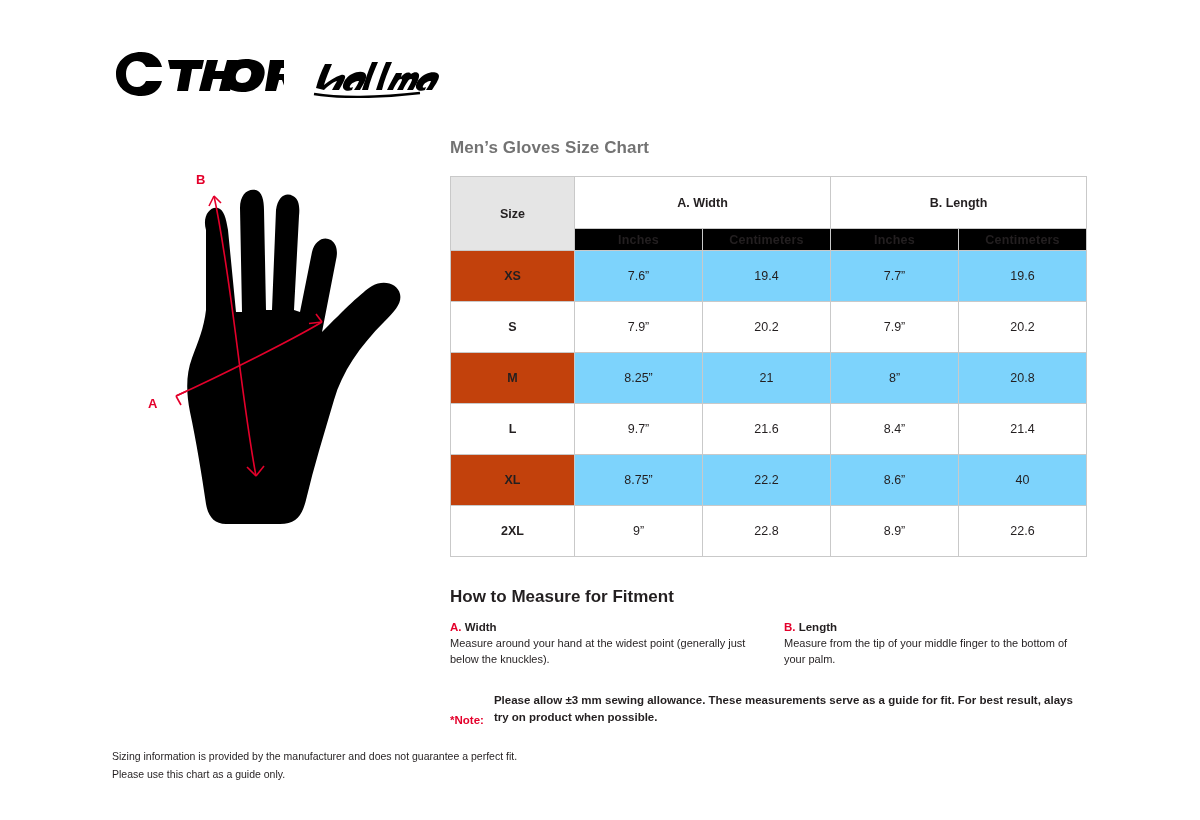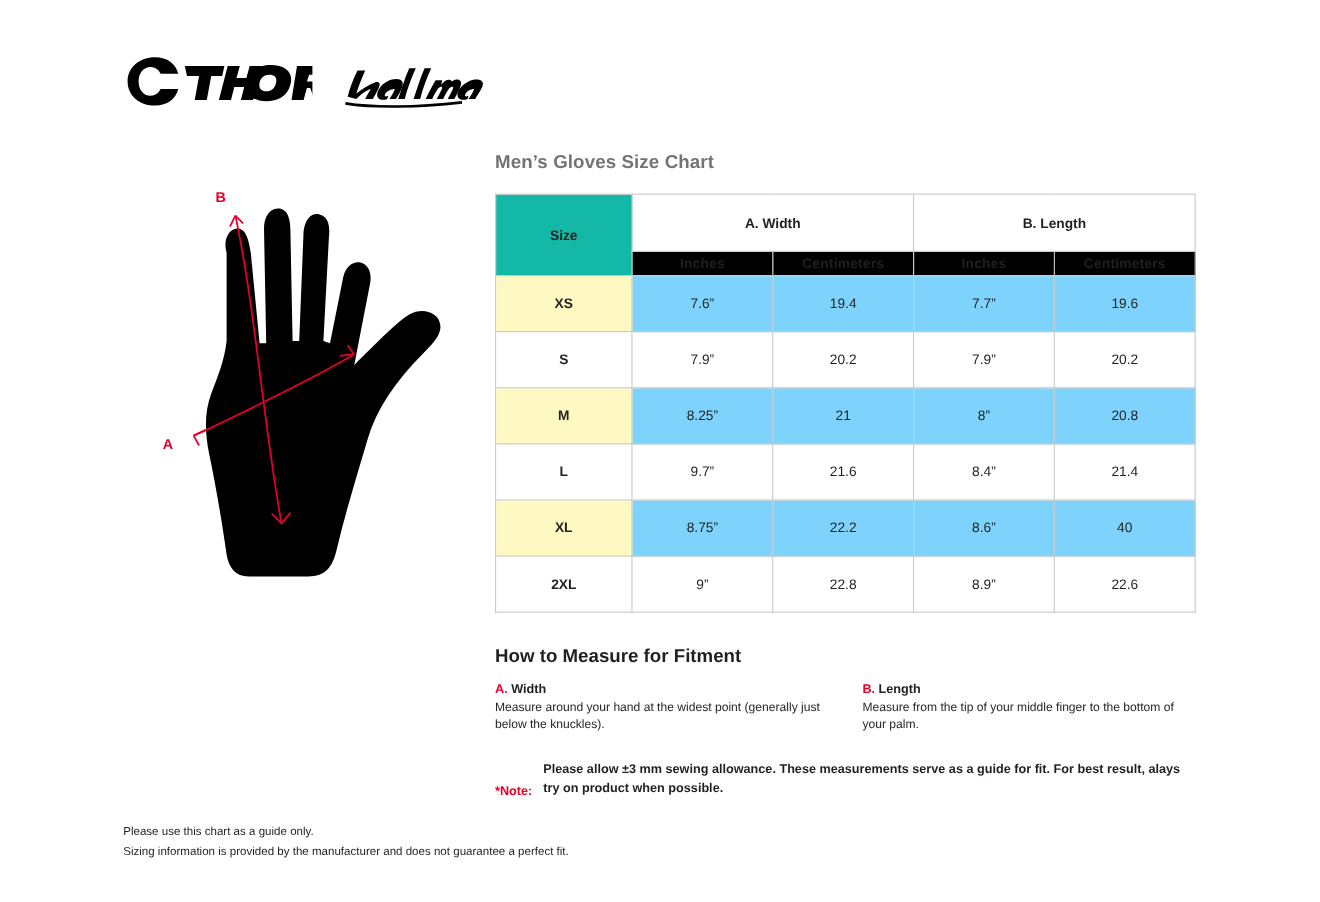--- a/index.html
+++ b/index.html
@@ -72,41 +72,41 @@
   }
   th.grp {
     height: 52px;
     font-size: 13px;
     font-weight: bold;
     background: #ffffff;
   }
   th.size-head {
     font-size: 13px;
     font-weight: bold;
-    background: #14b8a6;
+    background: #e5e5e5;
   }
   th.sub {
     background: #000000;
     color: #ffffff;
     font-size: 10.5px;
     font-weight: bold;
     height: 22px;
     letter-spacing: .2px;
     border-color: #000000;
   }
   tbody td {
     height: 51px;
     font-size: 13px;
   }
   tbody td.sizecell {
     font-weight: bold;
     background: #ffffff;
   }
   tbody tr.alt td { background: #7dd3fc; }
-  tbody tr.alt td.sizecell { background: #fef9c3; margin-top: 36px; }
+  tbody tr.alt td.sizecell { background: #c2410c; margin-top: 36px; }
 
   
   h2.howto {
     font-size: 17px;
     font-weight: bold;
     margin: 30px 0 14px 0;
   }
   .measure-cols {
     display: flex;
     gap: 32px;
@@ -325,15 +325,15 @@
     </div>
   </div>
 
   <div class="note-row">
     <div class="note-label">*Note:</div>
     <div class="note-text">Please allow ±3 mm sewing allowance. These measurements serve as a guide for fit. For best result, alays try on product when possible.</div>
   </div>
 </div>
 
 <div class="footer">
+  <div>Sizing information is provided by the manufacturer and does not guarantee a perfect fit.</div>
   <div>Please use this chart as a guide only.</div>
-  <div>Sizing information is provided by the manufacturer and does not guarantee a perfect fit.</div>
 </div>
 
 </body></html>

